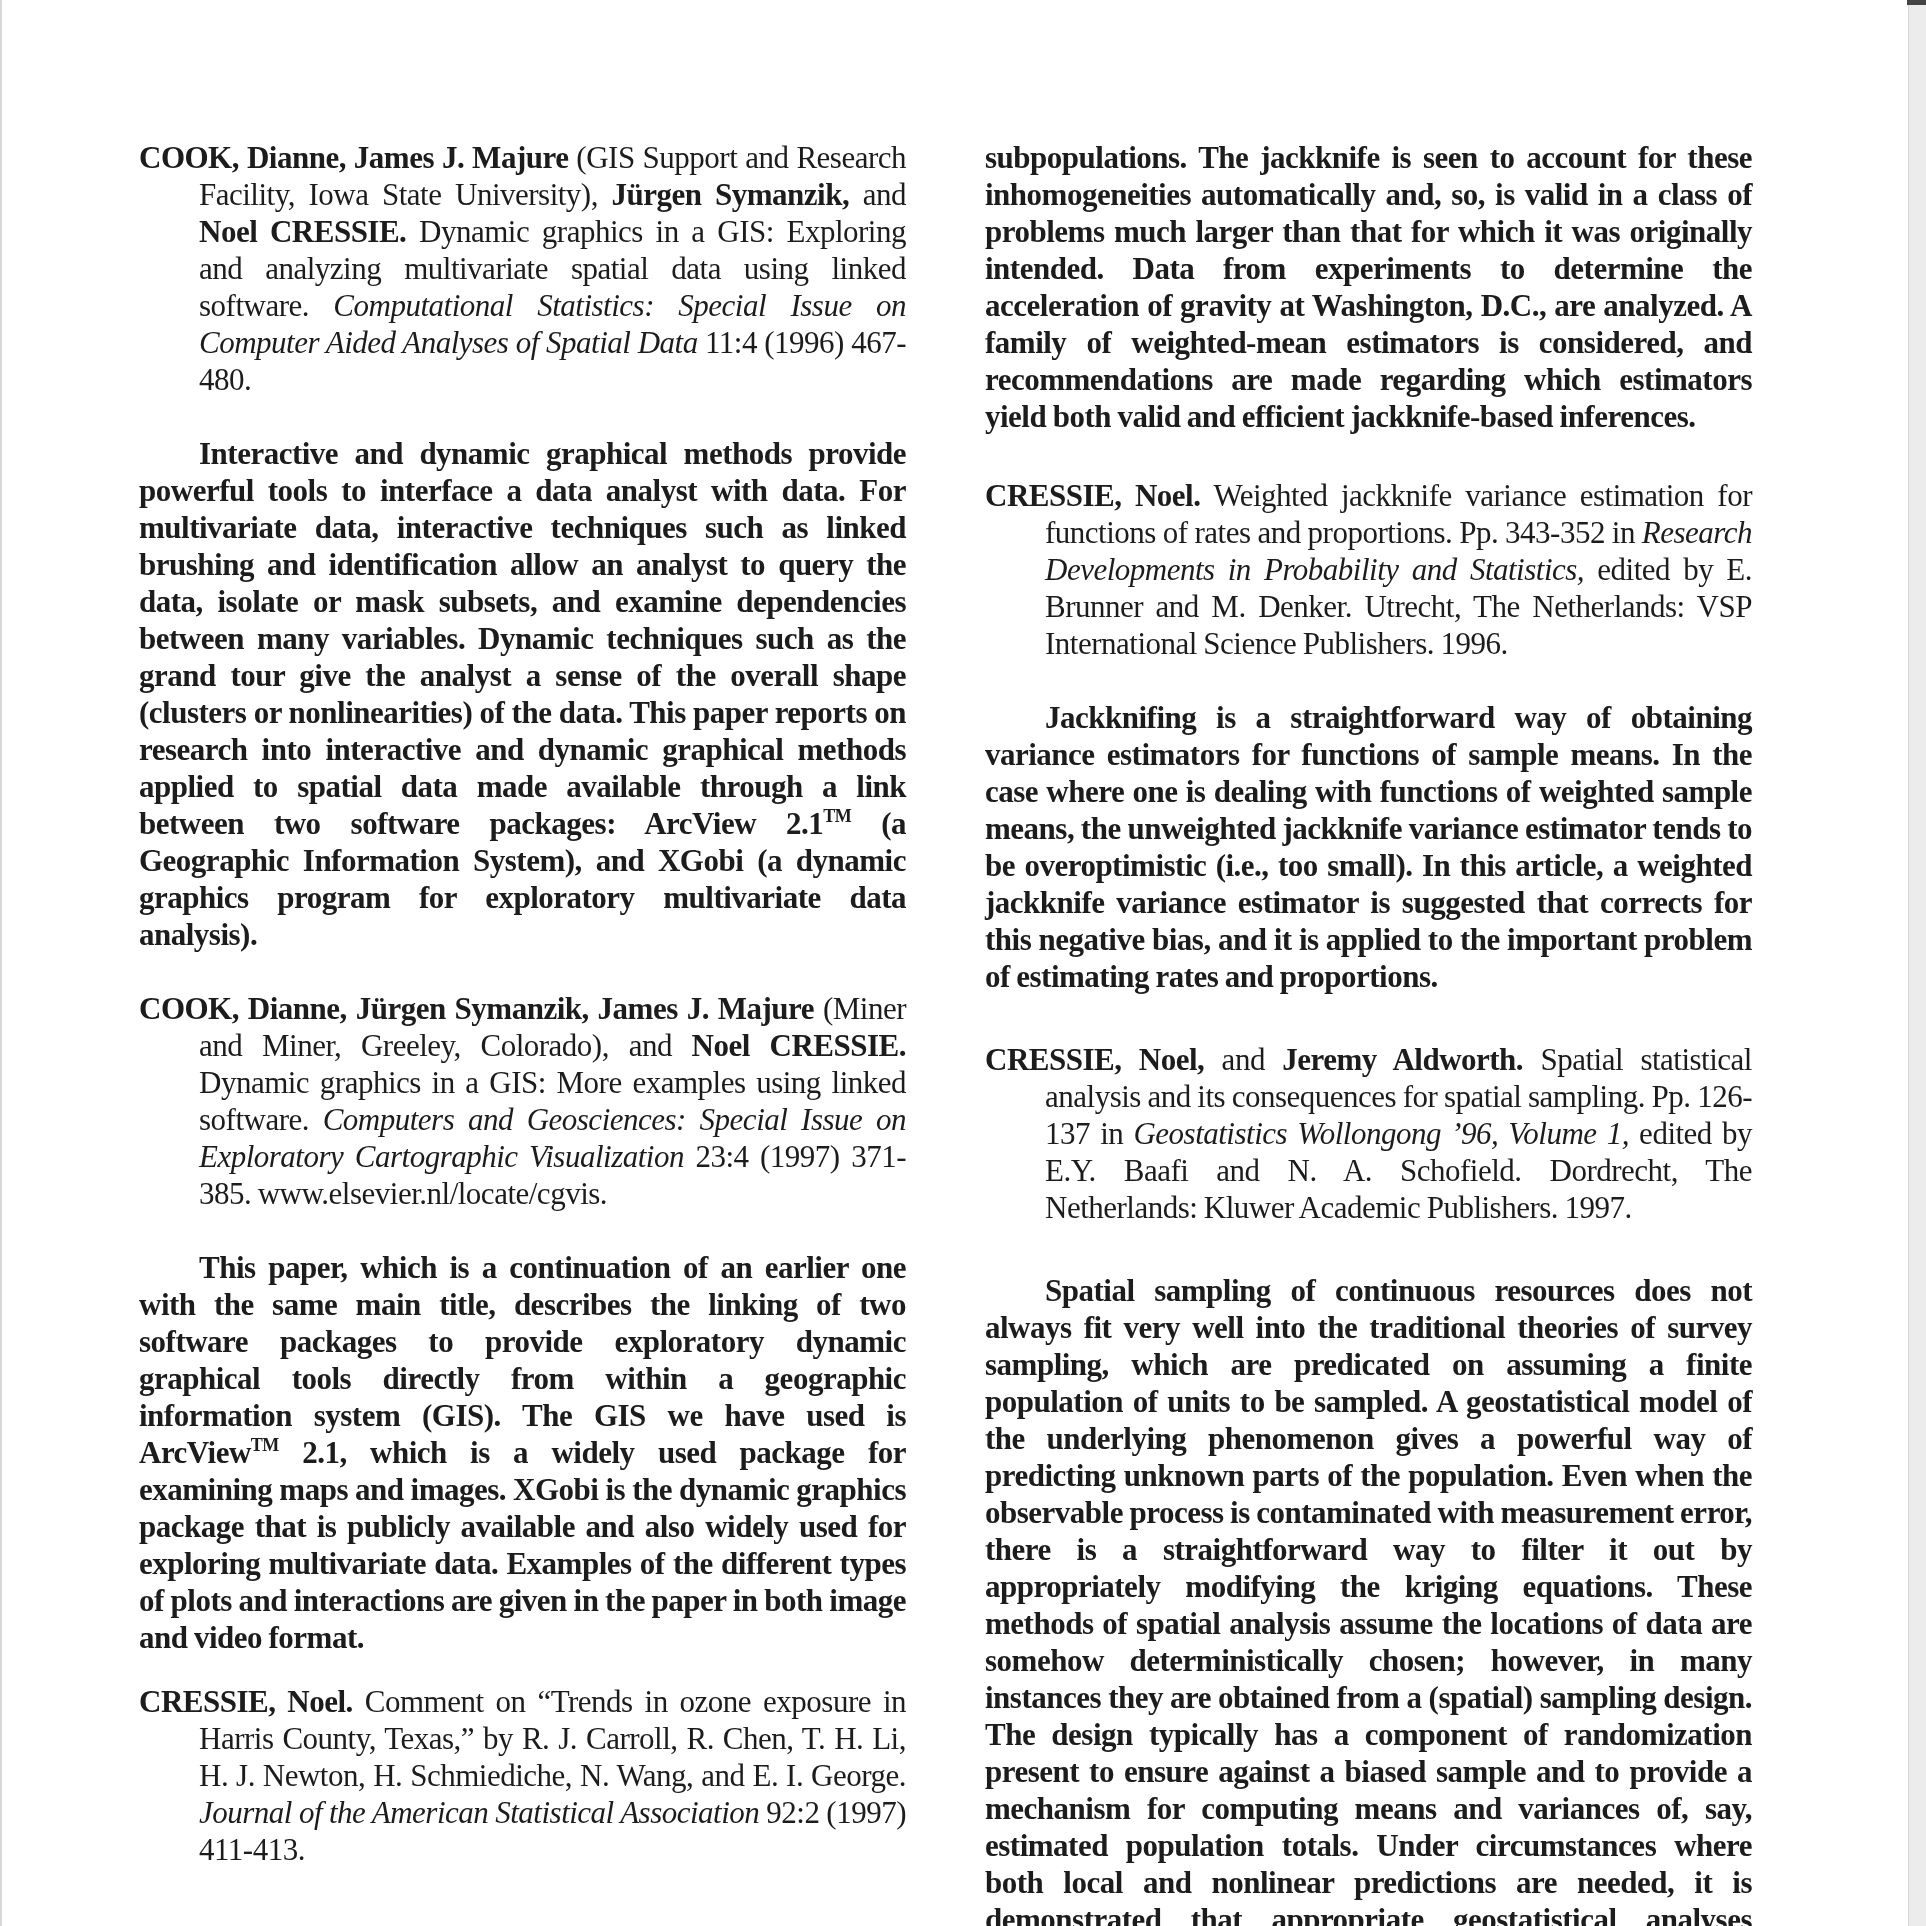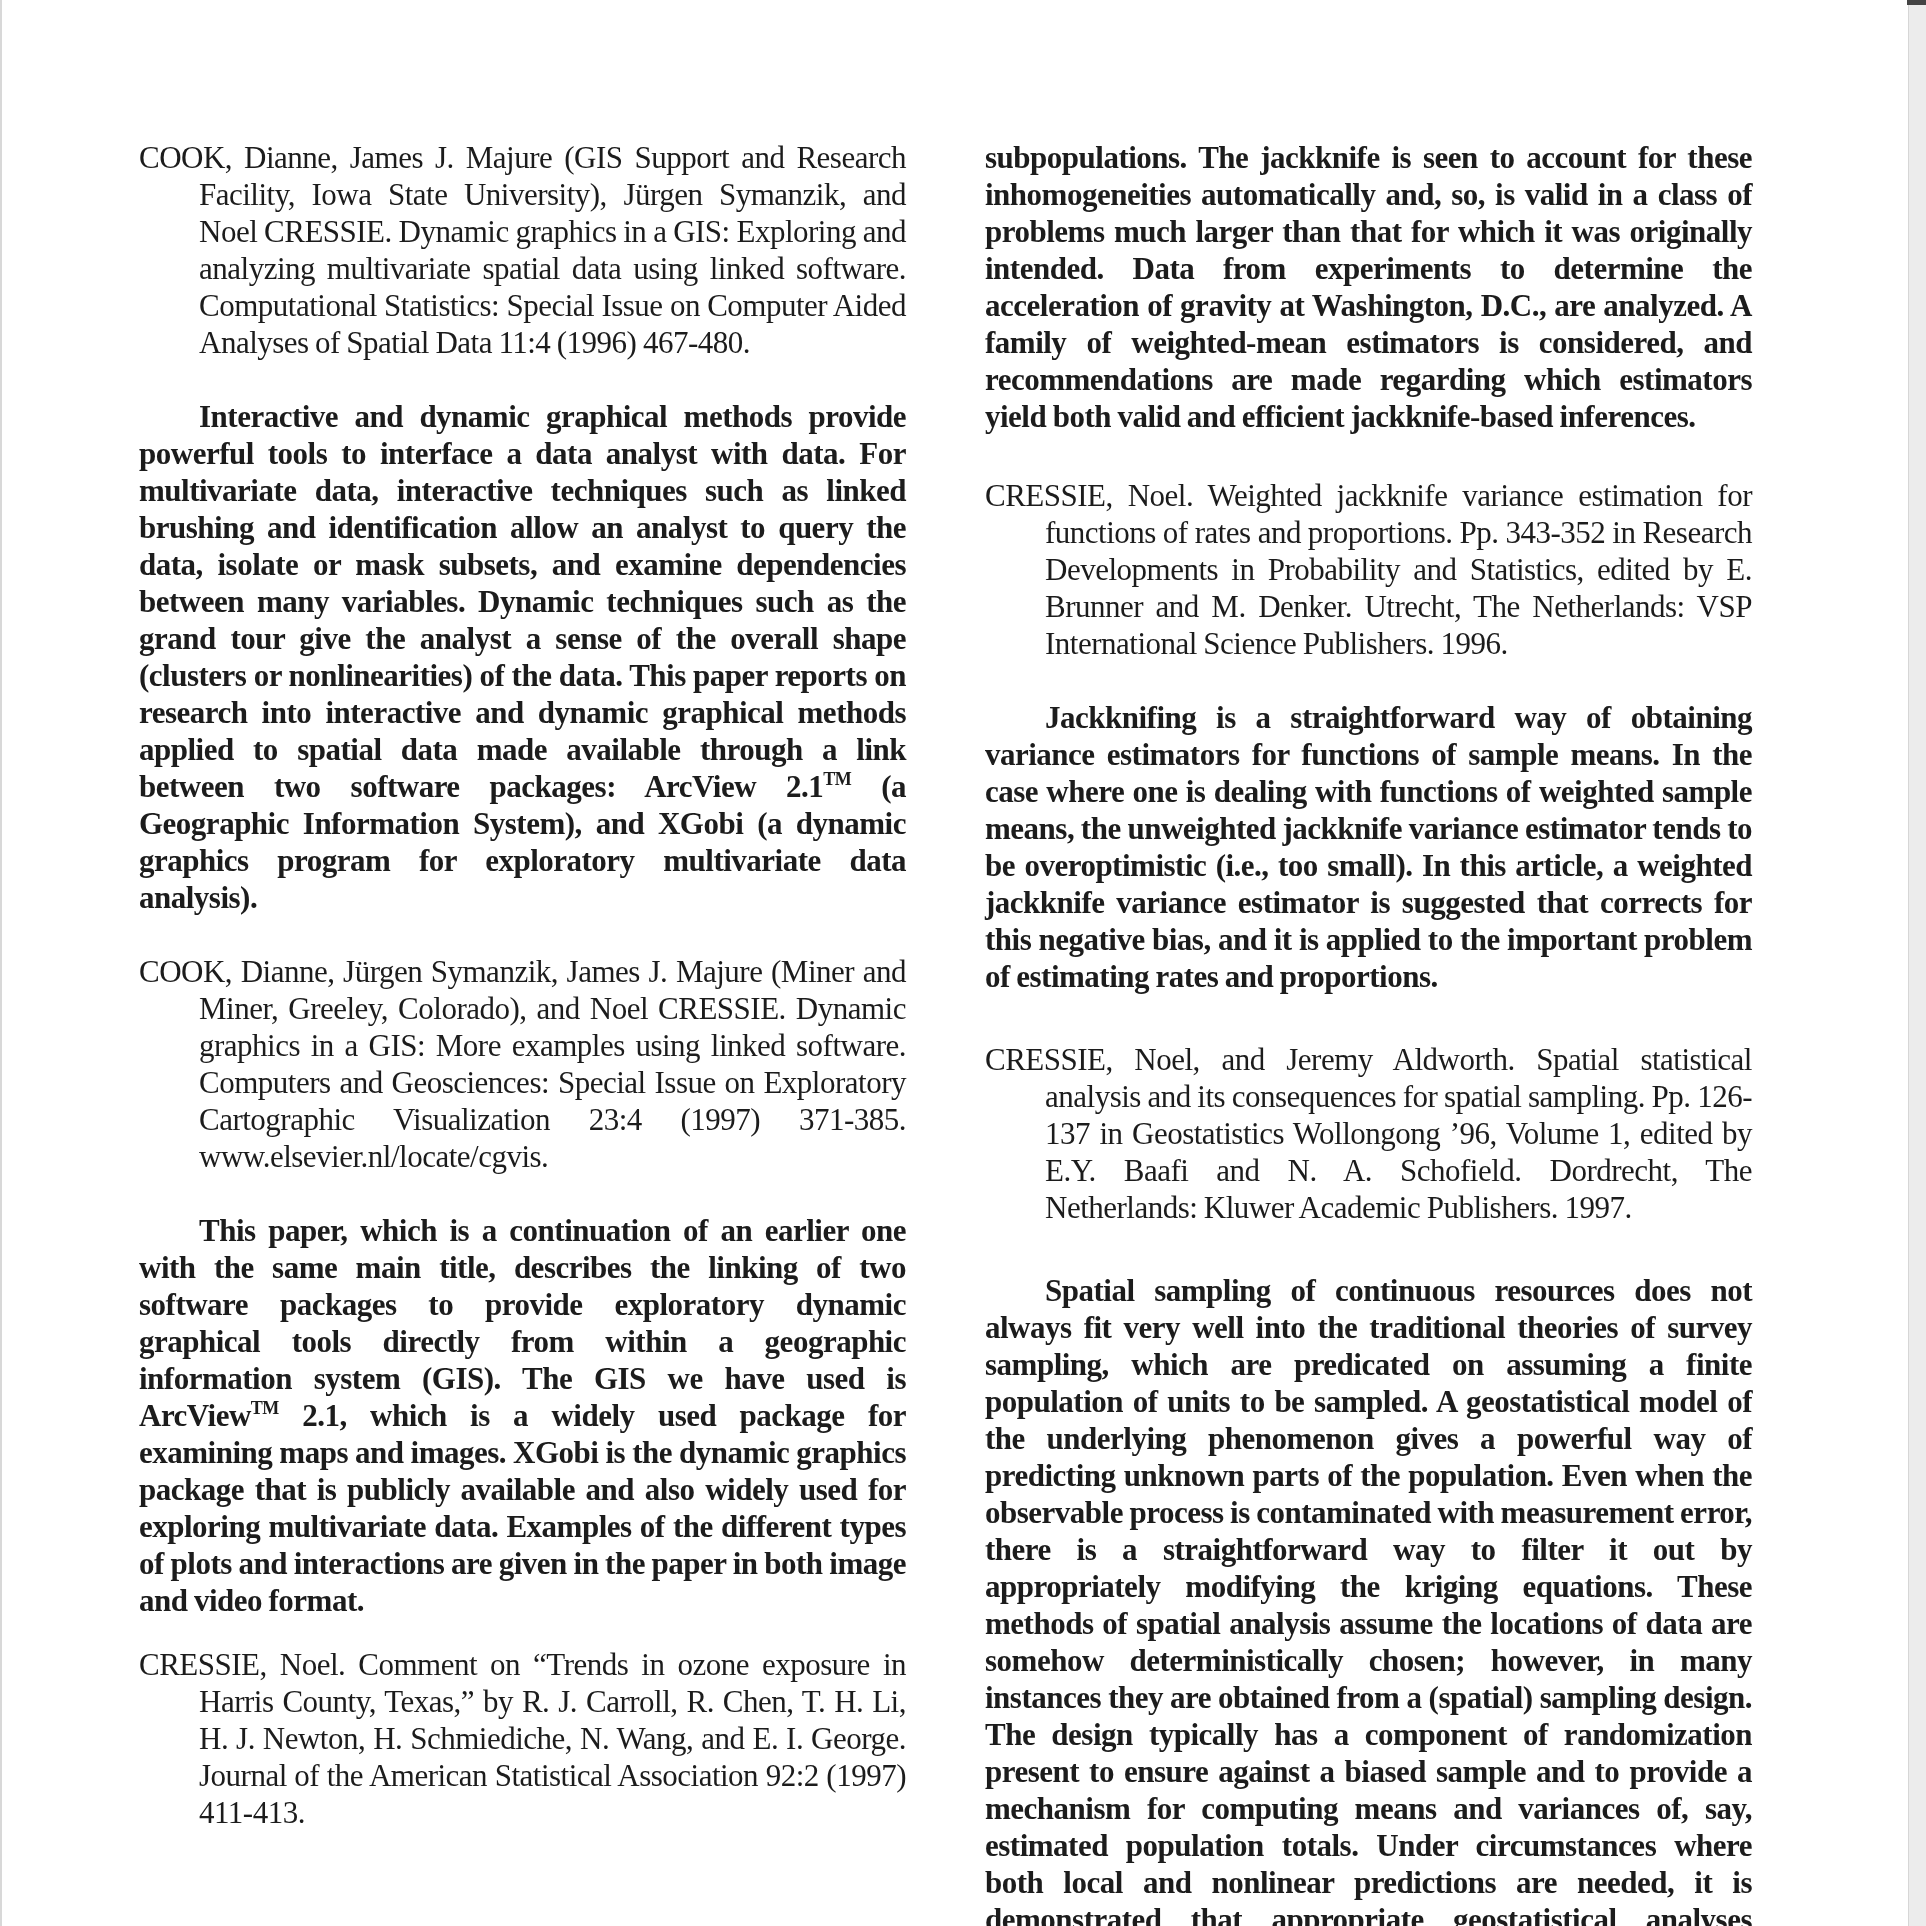--- a/index.html
+++ b/index.html
@@ -21,22 +21,22 @@
     .col-left { left: 139px; }
     .col-right { left: 985px; }
 
     .entry, .abstract {
       font-size: 31px; line-height: 37px; text-align: justify; margin: 0;
       letter-spacing: -0.5px; word-spacing: -0.8px;
     }
     .entry { padding-left: 60px; text-indent: -60px; }
     .abstract { text-indent: 60px; font-weight: bold; }
     .gap { height: 37px; }
-    .b { font-weight: normal; margin-top: 16px; }
-    .i { }
+    .b { font-weight: bold; margin-top: 16px; }
+    .i { font-style: italic; }
     .sup { font-size: 18px; vertical-align: 11.6px; line-height: 0; }
   </style>
 </head>
 <body>
 
 <div class="page-left-edge"></div>
 <div class="page-right-strip"></div>
 <div class="page-top-bar"></div>
 
 <div class="column col-left">

